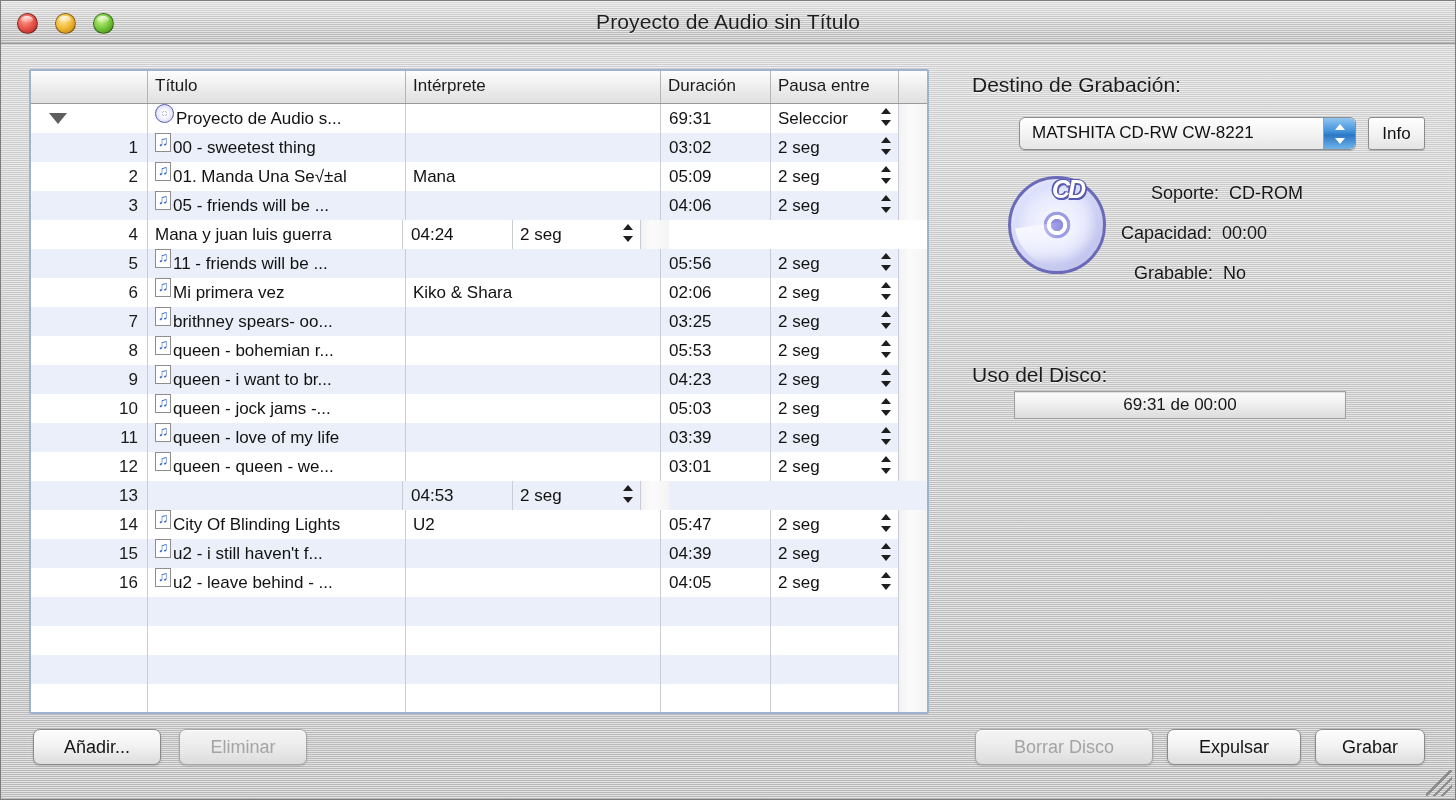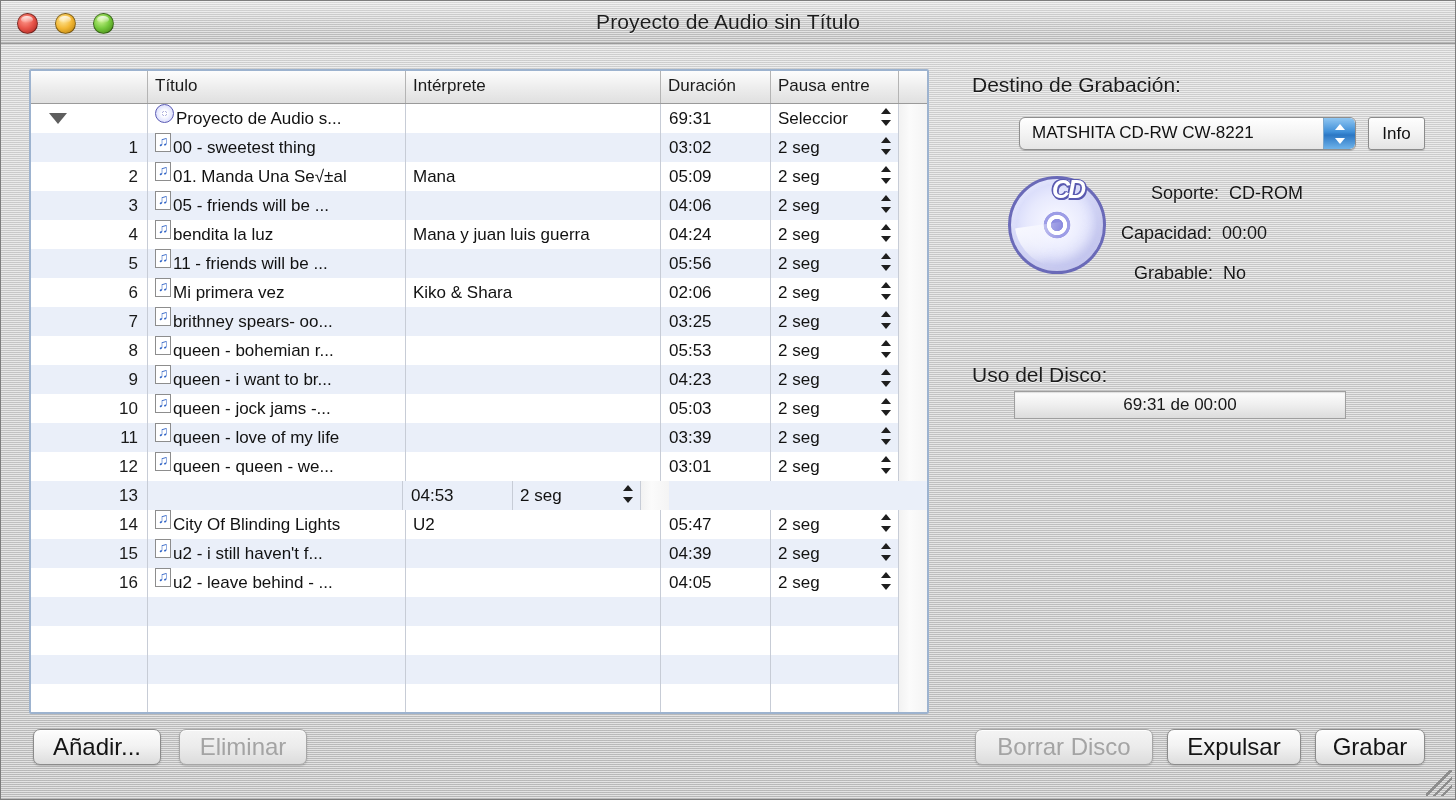--- a/index.html
+++ b/index.html
@@ -338,21 +338,21 @@
   }
 
   
   .btn {
     position: absolute;
     height: 36px;
     border: 1px solid #8b8b8b;
     border-radius: 7px;
     background: linear-gradient(to bottom, #fdfdfd 0%, #f2f2f2 48%, #dddddd 100%);
     box-shadow: 0 1px 2px rgba(0,0,0,.2), inset 0 1px 0 rgba(255,255,255,.9);
-    font-size: 24px;
+    font-size: 18px;
     color: #141414;
     text-align: center;
     line-height: 34px;
     white-space: nowrap;
   }
   .btn.disabled {
     color: #a4a4a4;
     background: linear-gradient(to bottom, #f4f4f4 0%, #ececec 48%, #dcdcdc 100%);
     border-color: #a6a6a6;
   }
@@ -450,24 +450,20 @@
           <div class="cell col-art"></div>
           <div class="cell col-dur">04:06</div>
           <div class="cell col-pause"><span>2 seg</span><span class="stepper">
               <i class="up"></i>
               <i class="down"></i>
             </span></div>
           <div class="cell col-gutter"></div>
         </div>
         <div class="row odd">
           <div class="cell col-num">4</div>
-          <div class="cell col-title">
-            <span class="note-icon"></span>
-            <span>bendita la luz</span>
-          </div>
           <div class="cell col-art">Mana y juan luis guerra</div>
           <div class="cell col-dur">04:24</div>
           <div class="cell col-pause"><span>2 seg</span><span class="stepper">
               <i class="up"></i>
               <i class="down"></i>
             </span></div>
           <div class="cell col-gutter"></div>
         </div>
         <div class="row even">
           <div class="cell col-num">5</div>

